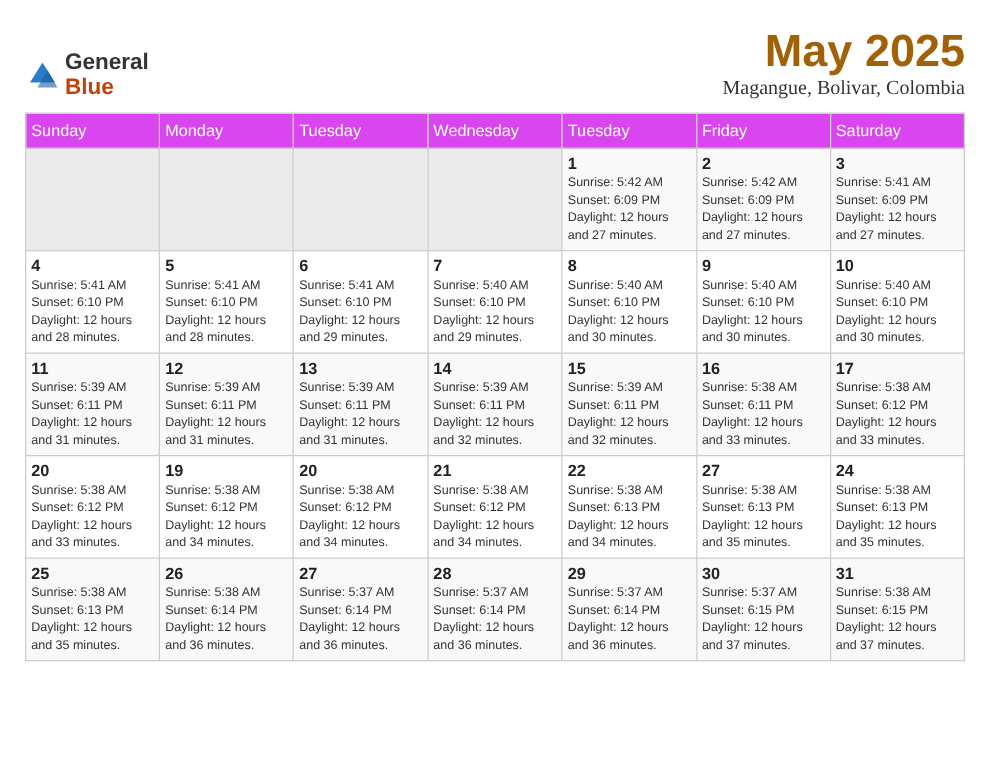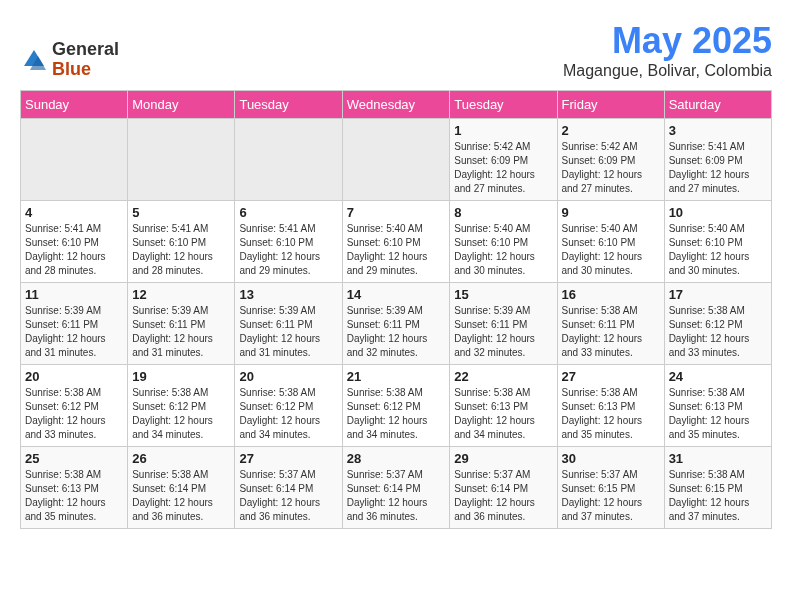--- a/index.html
+++ b/index.html
@@ -30,34 +30,35 @@
     .logo-blue { color: #c2410c; }
     .logo-icon {
       width: 28px;
       height: 28px;
     }
     .title-block {
       text-align: right;
     }
     .main-title {
       font-size: 36px;
-      color: #3b82f6;
+      color: #a16207;
       font-weight: bold;
     }
     .sub-title {
       font-size: 16px;
       color: #333;
+      font-family: Liberation Serif, serif;
     }
     table {
       width: 100%;
       border-collapse: collapse;
       font-size: 11px;
     }
     thead tr {
-      background-color: #ec4899;
+      background-color: #d946ef;
       color: #fff;
     }
     thead th {
       padding: 6px 4px;
       text-align: left;
       font-size: 13px;
       font-weight: normal;
       border: 1px solid #ccc;
     }
     tbody td {

